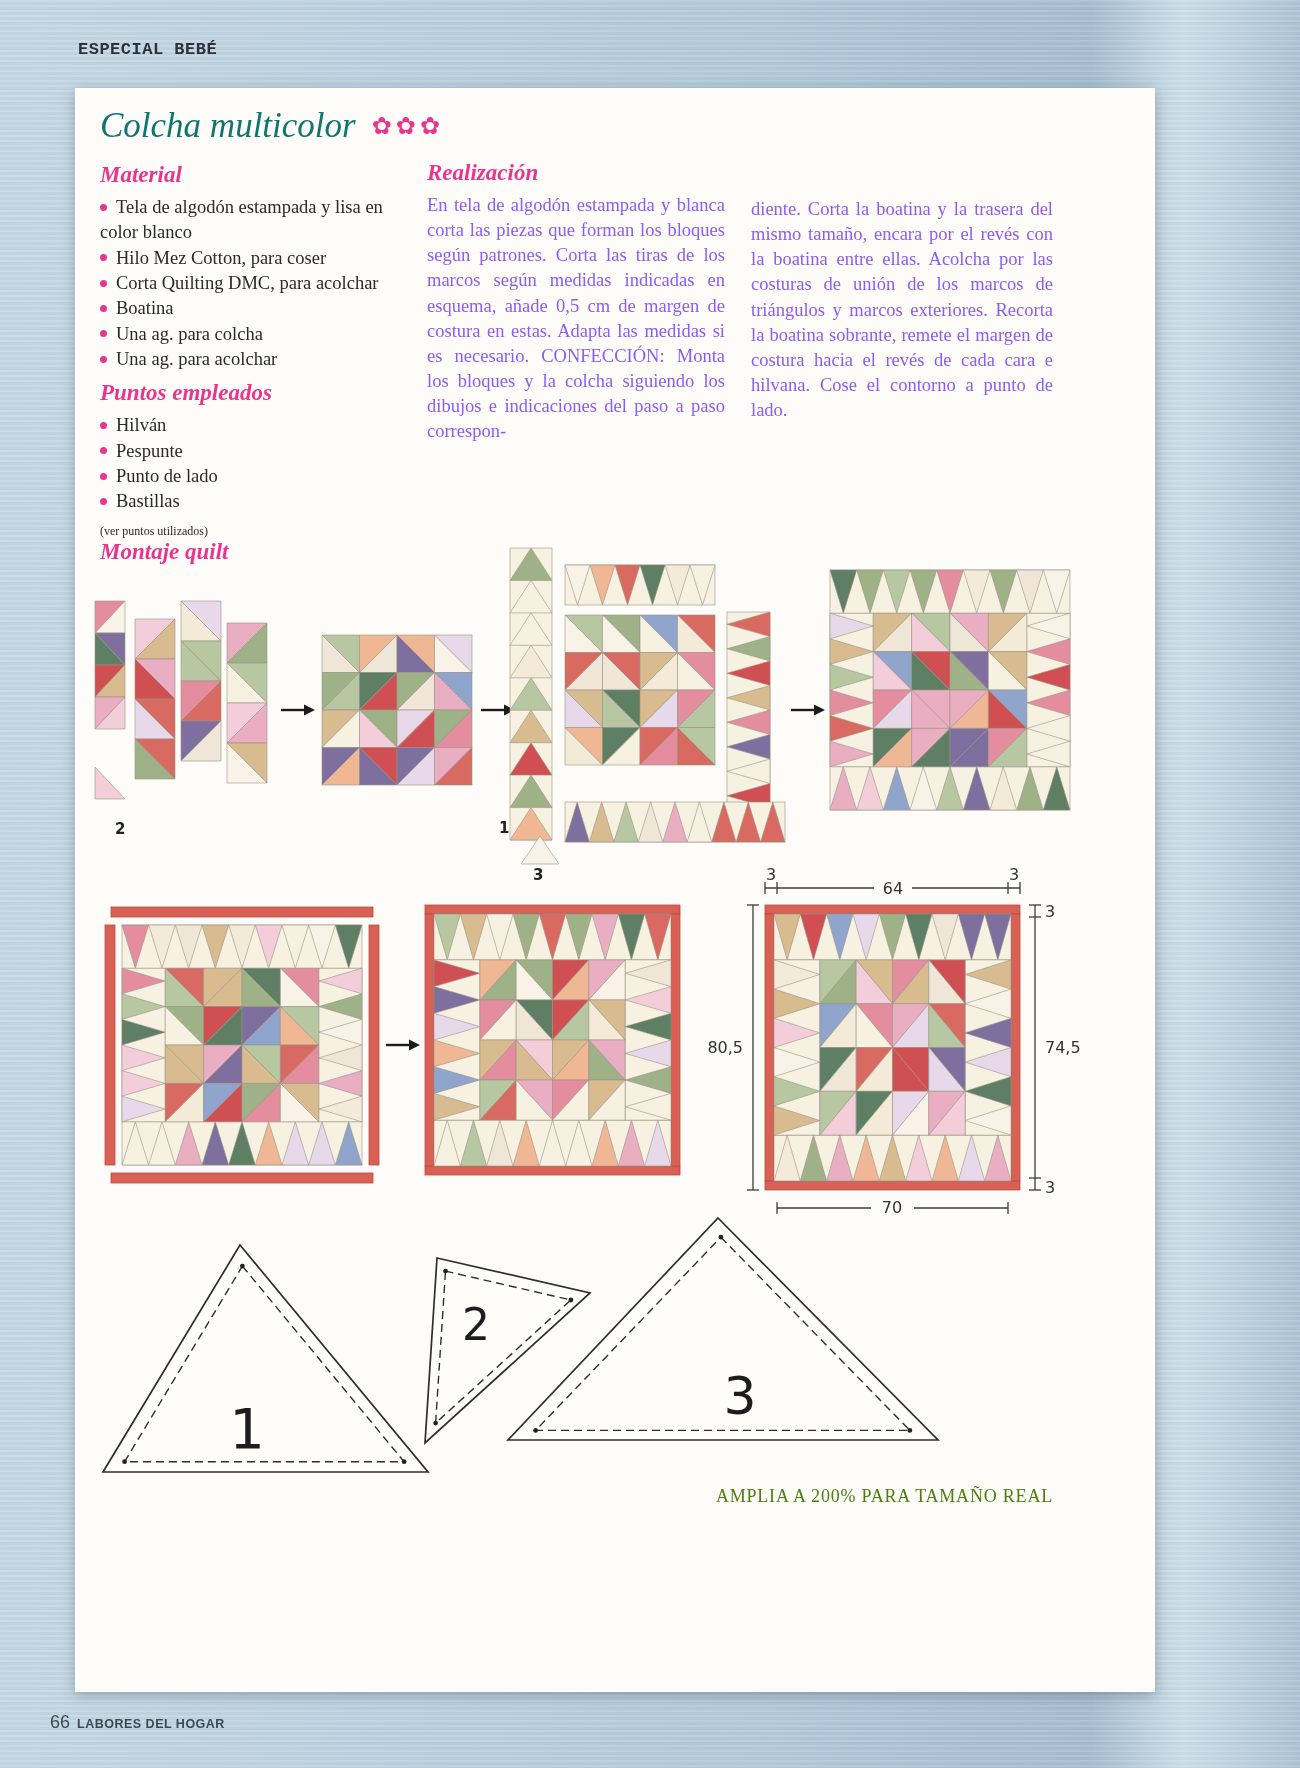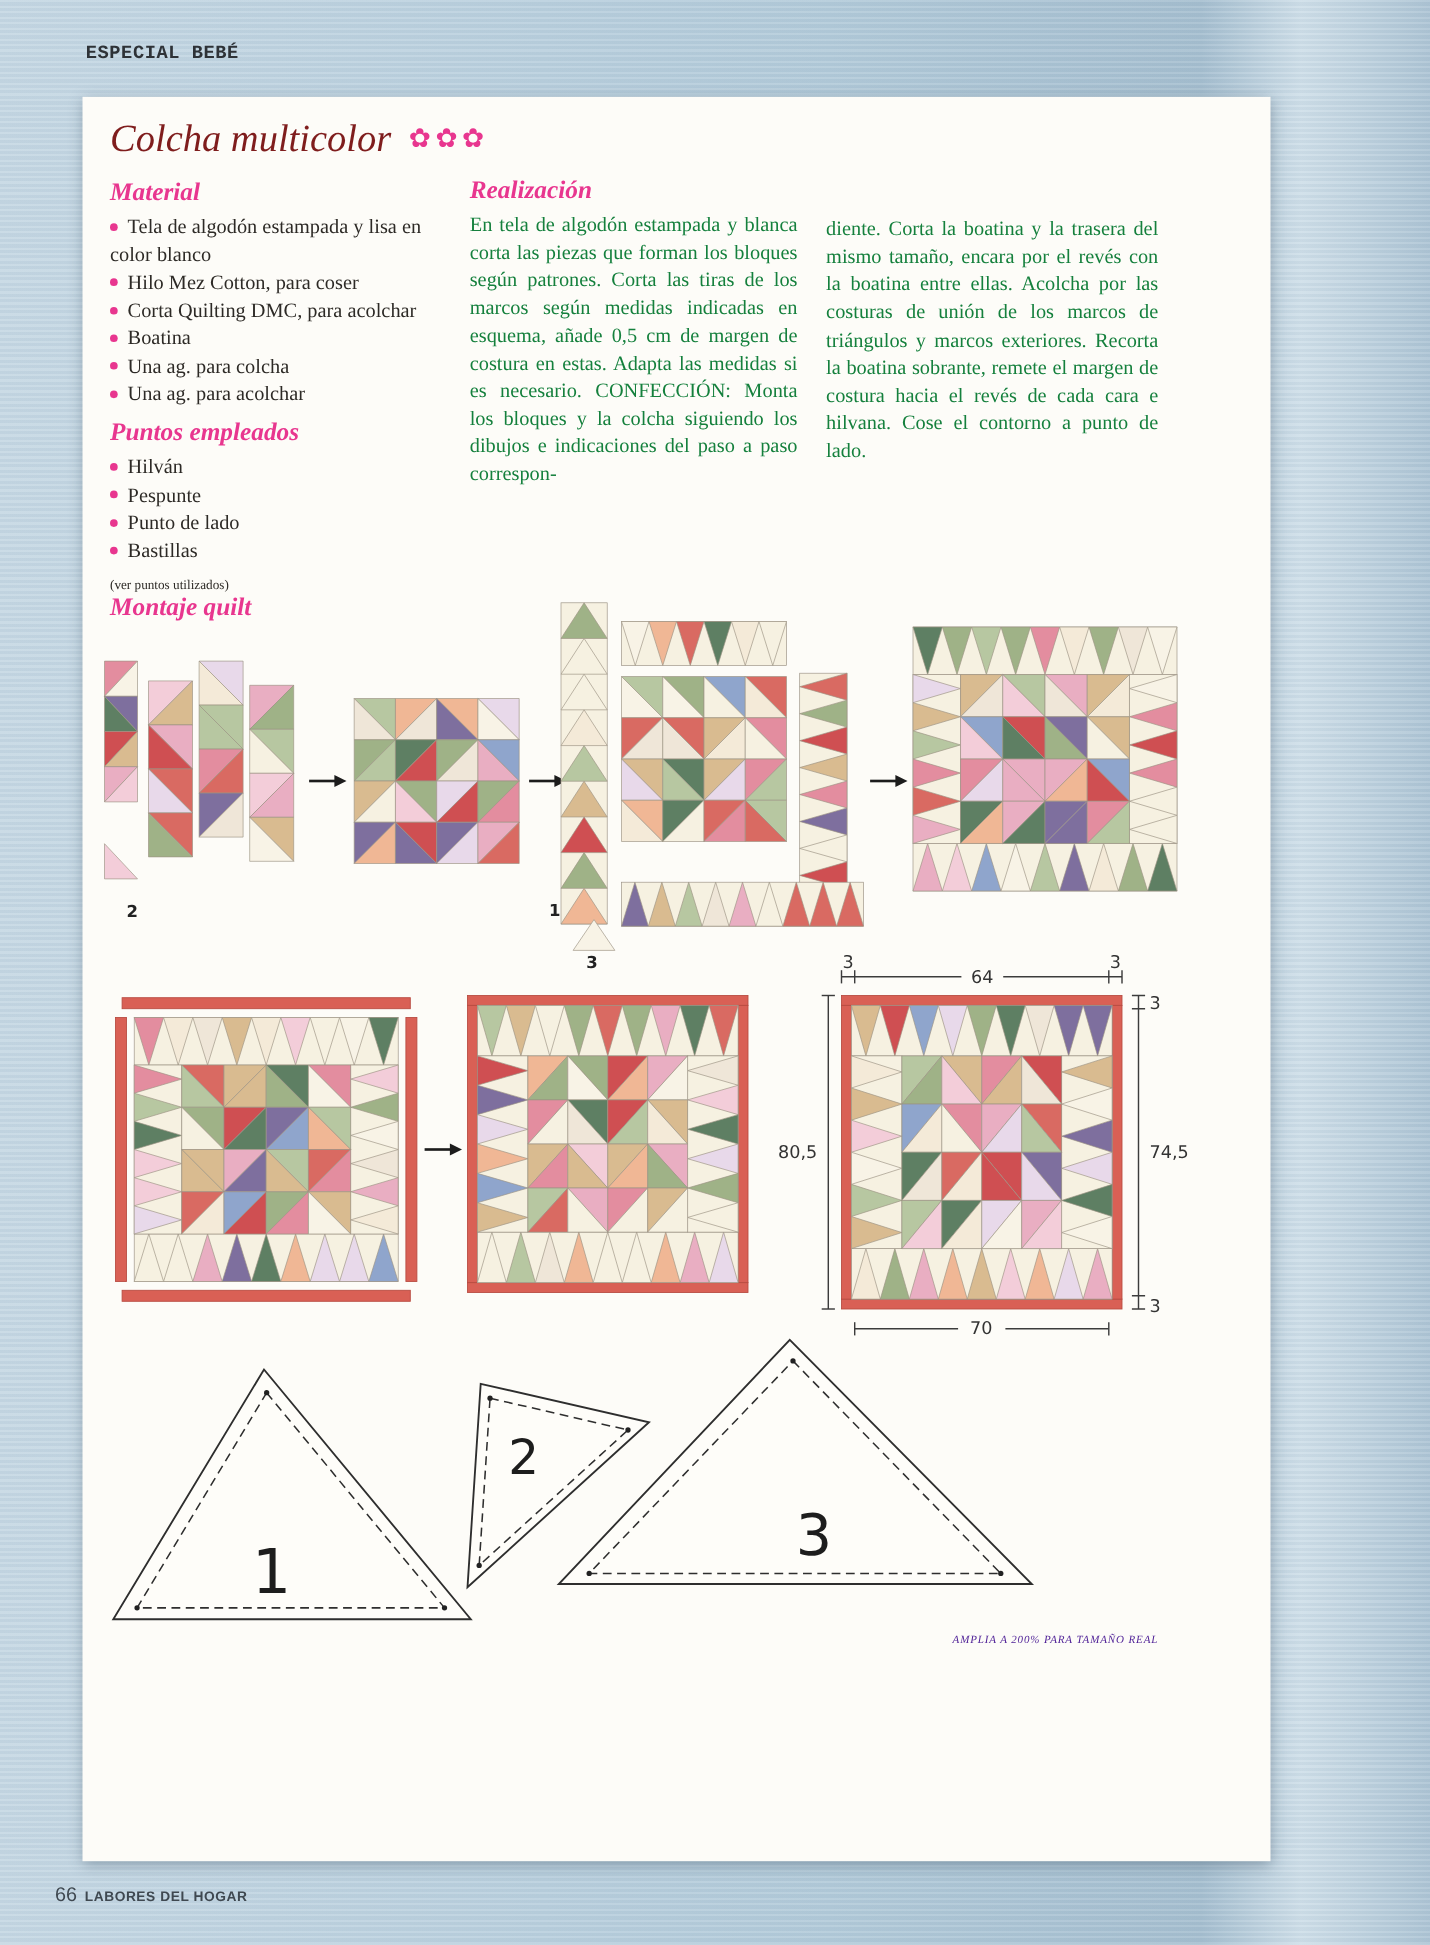--- a/index.html
+++ b/index.html
@@ -16,41 +16,41 @@
     position:absolute;left:78px;top:40px;
     font-family:Liberation Mono, monospace;
     font-size:17px;font-weight:bold;letter-spacing:0.5px;color:#2e3237;
   }
   .card{
     position:absolute;left:75px;top:88px;width:1080px;height:1604px;
     background:#fdfcf8;
     box-shadow:0 3px 12px rgba(50,70,90,0.35);
   }
   .title-row{position:absolute;left:25px;top:18px;white-space:nowrap;}
-  .title{font-style:italic;font-size:35px;color:#7f1d1d;}
+  .title{font-style:italic;font-size:35px;color:#0f766e;}
   .flowers{font-size:24px;color:#e8368f;margin-left:12px;letter-spacing:4px;vertical-align:3px;}
   .h-pink{font-style:italic;font-weight:bold;font-size:23px;color:#e8368f;margin:0 0 7px 0;}
   .col{position:absolute;}
   .col-material{left:25px;top:74px;width:310px;}
   .col-real1{left:352px;top:72px;width:298px;}
   .col-real2{left:676px;top:72px;width:302px;padding-top:37px;}
   .dotlist{list-style:none;margin:0 0 8px 0;padding:0;}
   .dotlist li{font-size:18.5px;line-height:1.37;color:#2d2a26;}
   .dotlist li::before{
     content:"";display:inline-block;width:7px;height:7px;border-radius:50%;
     background:#e8368f;margin-right:9px;vertical-align:2.5px;
   }
   .col-material .h-pink.second{margin-top:4px;}
   .note{font-size:12px;line-height:1.37;color:#2d2a26;}
-  .body-text{font-size:18.5px;line-height:1.36;color:#15803d;text-align:justify;margin:0;}
+  .body-text{font-size:18.5px;line-height:1.36;color:#8b5cf6;text-align:justify;margin:0;}
   .montaje{position:absolute;left:25px;top:451px;z-index:2;}
   .diagram{position:absolute;left:0;top:452px;z-index:1;}
   .amplia{
     position:absolute;right:102px;top:1398px;
-    font-size:10px;letter-spacing:0.8px;color:#4c1d95;font-style:italic;
+    font-size:18px;letter-spacing:0.8px;color:#4d7c0f;
   }
   .footer{position:absolute;left:50px;top:1712px;color:#3f4850;white-space:nowrap;}
   .pagenum{font-size:18px;margin-right:7px;font-family:"Liberation Sans",sans-serif;}
   .mag{font-size:12.5px;font-weight:bold;letter-spacing:0.5px;font-family:"Liberation Sans",sans-serif;}
 
   
   .steplabel{font:bold 15px "DejaVu Sans",sans-serif;fill:#222;}
   .dimlabel{font:16px "DejaVu Sans",sans-serif;fill:#333;text-anchor:middle;}
   .anchor-start{text-anchor:start;}
   .anchor-end{text-anchor:end;}

